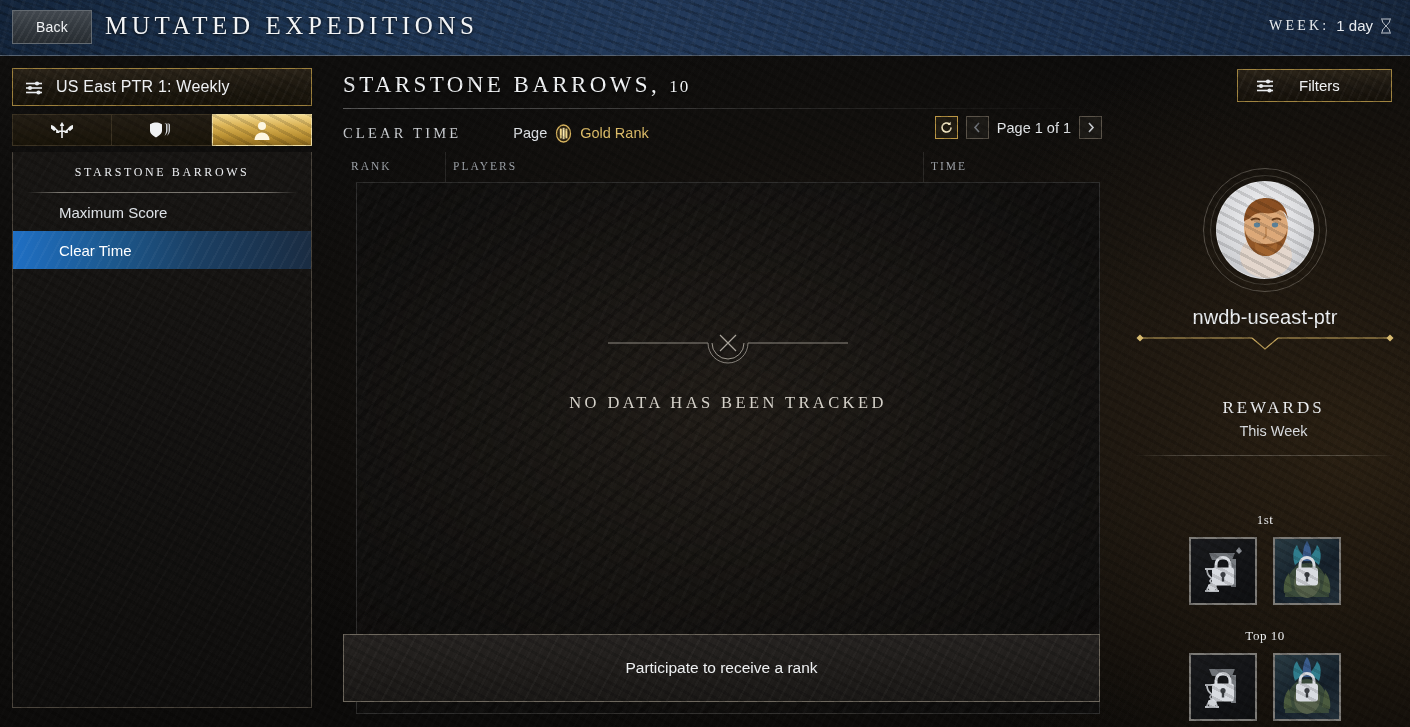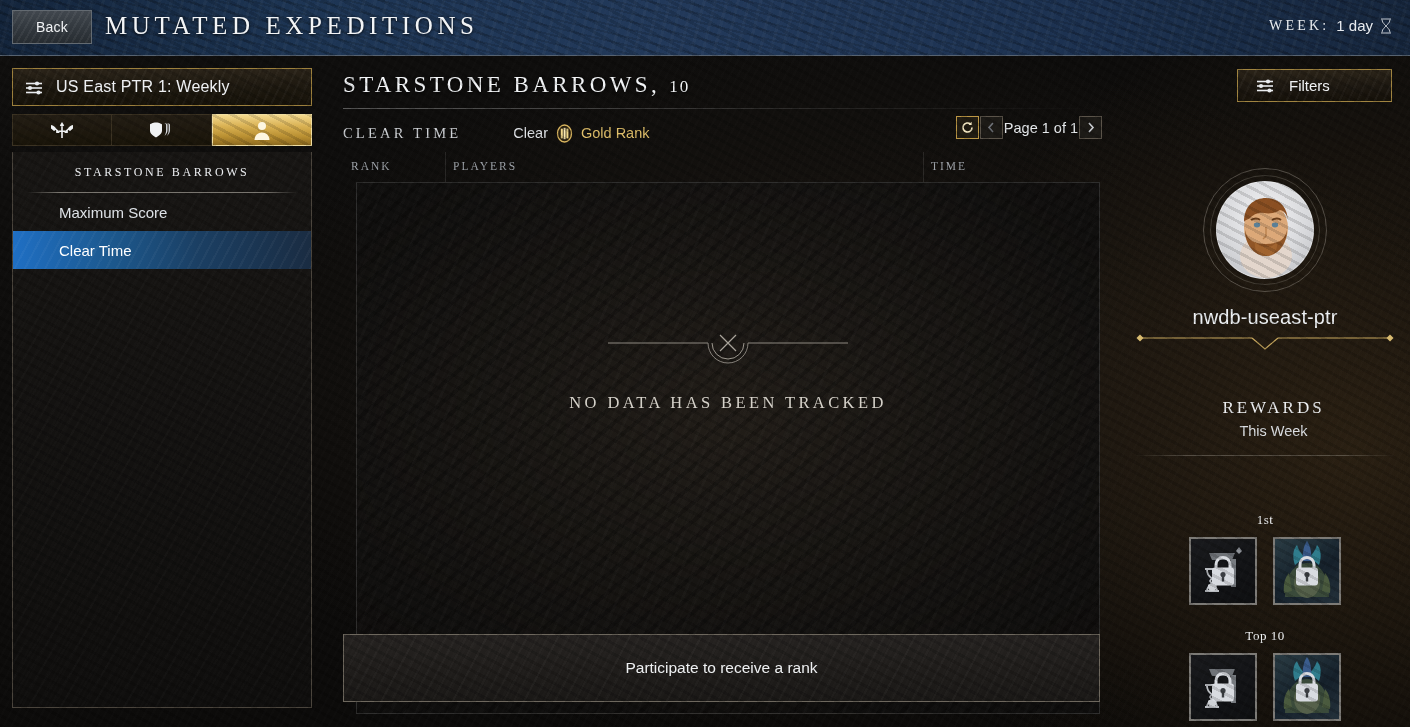--- a/index.html
+++ b/index.html
@@ -145,21 +145,21 @@
   }
   .subrow{ position:absolute; left:8px; top:56px; height:30px; display:flex; align-items:center; }
   .mode-label{
     font-family:"Liberation Serif", serif; font-size:14.5px; letter-spacing:3.2px; color:#cfd2d6;
   }
   .with-wrap{ display:flex; align-items:center; gap:7px; margin-left:52px; }
   .with-txt{ color:#dfe2e6; font-size:14.5px; }
   .rank-txt{ color:#e0bf6a; font-size:14.5px; }
   .medal{ width:19px; height:19px; }
 
-  .pager{ position:absolute; right:8px; top:54px; display:flex; align-items:center; gap:1px; }
+  .pager{ position:absolute; right:8px; top:54px; display:flex; align-items:center; gap:8px; }
   .pg-btn{
     width:23px; height:23px; display:flex; align-items:center; justify-content:center;
     background:#1c1a16; border:1px solid #5a5349; color:#9aa0a6;
     font-size:13px; cursor:pointer;
   }
   .pg-btn.gold{ border-color:#bb9644; color:#f0e4c0; background:#211c12; font-weight:bold; }
   .pg-btn.dim{ color:#6b6f74; }
   .pg-text{ color:#e6e9ec; font-size:14.5px; }
 
   .table-wrap{ position:absolute; left:8px; top:90px; width:757px; height:518px; }
@@ -207,21 +207,21 @@
     background:repeating-linear-gradient(118deg, rgba(255,255,255,0.022) 0 2px, transparent 2px 9px);
   }
   .participate span{ position:relative; z-index:2; }
 
   
   .right{ position:absolute; left:1120px; top:0; width:290px; height:727px; }
   .filters-btn{
     position:absolute; right:18px; top:69px; width:155px; height:33px;
     background: linear-gradient(180deg,#2a2318 0%, #1c1710 55%, #151109 100%);
     border:1px solid #a08440;
-    display:flex; align-items:center; gap:14px; padding-left:18px;
+    display:flex; align-items:center; gap:24px; padding-left:18px;
     color:#f0f2f4; font-size:15px; cursor:pointer; overflow:hidden;
   }
   .filters-btn::after{
     content:""; position:absolute; inset:0;
     background:repeating-linear-gradient(115deg, rgba(255,255,255,0.03) 0 2px, transparent 2px 8px);
   }
   .filters-btn .slider-icon, .filters-btn span{ position:relative; z-index:2; }
 
   .avatar-box{ position:absolute; left:0; right:0; top:168px; text-align:center; }
   .avatar-ring{
@@ -349,21 +349,21 @@
   <div class="main">
     <div class="board-title">
       <span>STARSTONE BARROWS,</span>
       <span class="lvl">10</span>
     </div>
     <div class="title-rule"></div>
 
     <div class="subrow">
       <span class="mode-label">CLEAR TIME</span>
       <span class="with-wrap">
-        <span class="with-txt">Clear</span>
+        <span class="with-txt">Page</span>
         <span class="medal">
           <svg width="19" height="19" viewBox="0 0 19 19">
             <ellipse cx="9.5" cy="9.5" rx="7" ry="8.5" fill="#2a2110" stroke="#d8b45e" stroke-width="1.3"></ellipse>
             <rect x="5.8" y="4.6" width="2" height="9.8" fill="#f0d78c"></rect>
             <rect x="8.6" y="3.8" width="2" height="11.4" fill="#fbeab4"></rect>
             <rect x="11.4" y="4.6" width="2" height="9.8" fill="#f0d78c"></rect>
           </svg>
         </span>
         <span class="rank-txt">Gold Rank</span>
       </span>

